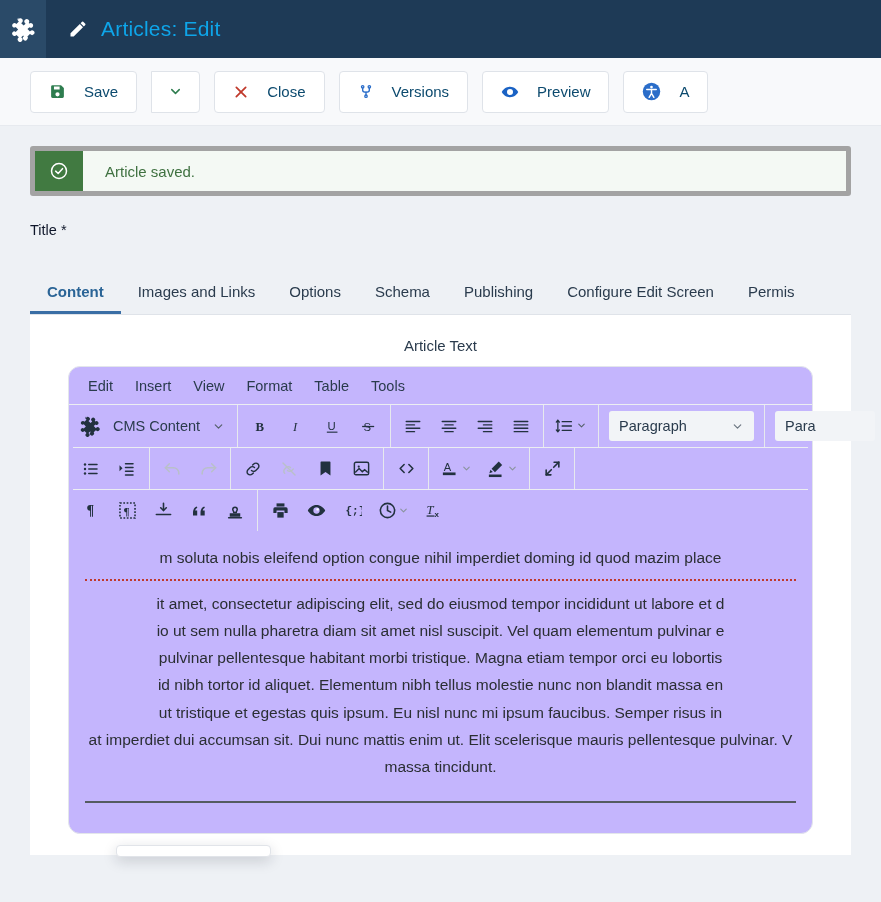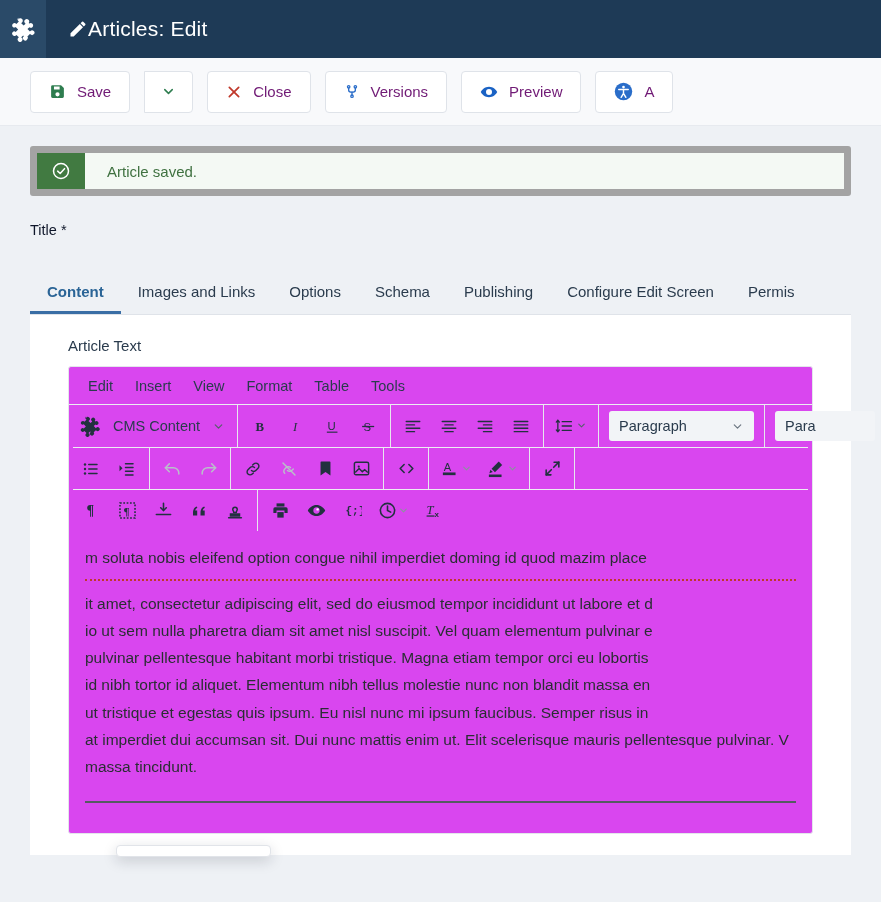--- a/index.html
+++ b/index.html
@@ -22,23 +22,23 @@
     position: relative;
   }
   .logo-box {
     width: 46px; height: 58px;
     background: #2a4a68;
     display: flex; align-items: center; justify-content: center;
     flex: 0 0 46px;
   }
   .logo-box svg { width: 26px; height: 26px; }
   .topbar-title {
-    display: flex; align-items: center; 
+    display: flex; align-items: center; gap: 13px;
     padding-left: 22px;
-    color: #ffffff;
+    color: #0ea5e9;
     font-size: 21px;
     letter-spacing: .2px;
   }
   .topbar-title .pencil { width: 20px; height: 20px; display:block; }
 
   
   .toolbar {
     background: #f8f9fb;
     border-bottom: 1px solid #e7eaef;
     padding: 14px 30px;
@@ -50,23 +50,23 @@
     white-space: nowrap;
   }
   .tb-btn {
     background: #fff;
     border: 1px solid #dfe3e9;
     border-radius: 4px;
     height: 42px;
     padding: 0 18px;
     display: inline-flex;
     align-items: center;
-    gap: 11px;
+    gap: 18px;
     font-size: 15px;
-    color: #701a75;
+    color: #0c4a6e;
     cursor: pointer;
     flex: 0 0 auto;
   }
   .tb-group {
     display: inline-flex;
     flex: 0 0 auto;
   }
   .tb-group .tb-btn { border-radius: 4px 0 0 4px; border-right: none; }
   .tb-caret {
     background: #fff;
@@ -78,21 +78,21 @@
   }
   .ico { display: inline-flex; align-items: center; justify-content: center; }
   .ico svg { display:block; }
 
   
   .alert-wrap { padding: 20px 30px 0 30px; }
   .alert {
     display: flex;
     align-items: stretch;
     background: #f4f9f4;
-    border: 7px solid #a3a3a3;
+    border: 5px solid #a3a3a3;
     border-radius: 3px;
     min-height: 50px;
     overflow: hidden;
   }
   .alert-icon {
     width: 48px;
     background: #417a41;
     display: flex; align-items: center; justify-content: center;
     flex: 0 0 48px;
   }
@@ -149,30 +149,30 @@
   }
 
   
   .panel {
     background: #ffffff;
     margin: 0 30px;
     min-height: 540px;
     padding: 22px 0 0 0;
     position: relative;
   }
-  .panel-inner { padding: 0 38px; }
+  .panel-inner { padding: 0 38px; text-align: center; }
   .panel-title {
     font-size: 15px;
     color: #2a3b4d;
     margin-bottom: 12px;
   }
   .editor {
     border: 1px solid #e3e6eb;
-    border-radius: 3px;
-    background: #d946ef;
+    border-radius: 12px;
+    background: #c4b5fd;
     position: relative;
   }
   .ed-menubar {
     display: flex;
     align-items: center;
     gap: 0;
     padding: 7px 8px 6px 8px;
     font-size: 14.5px;
   }
   .ed-menubar span {

